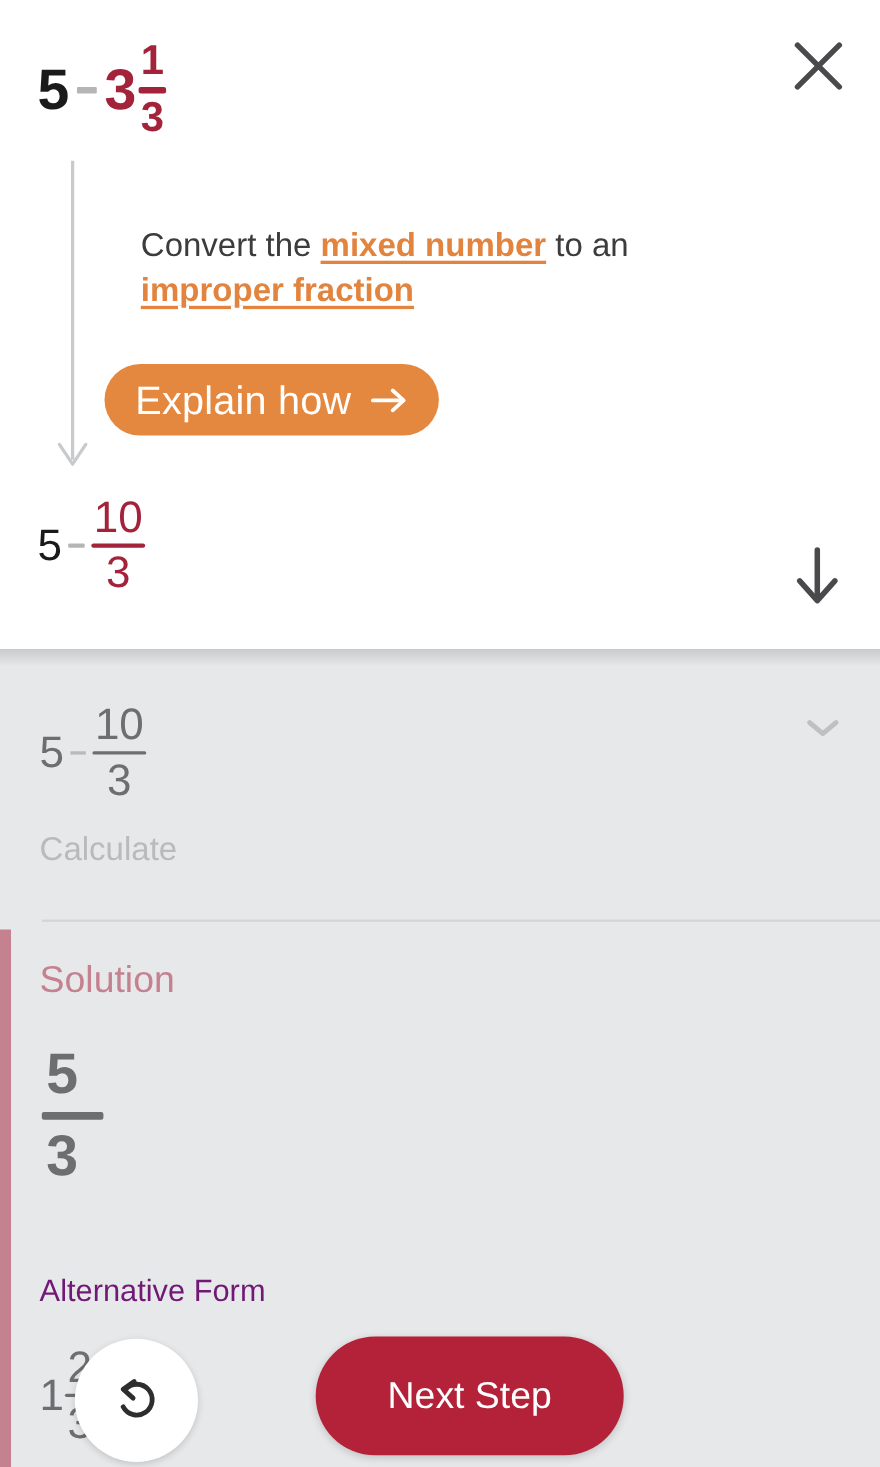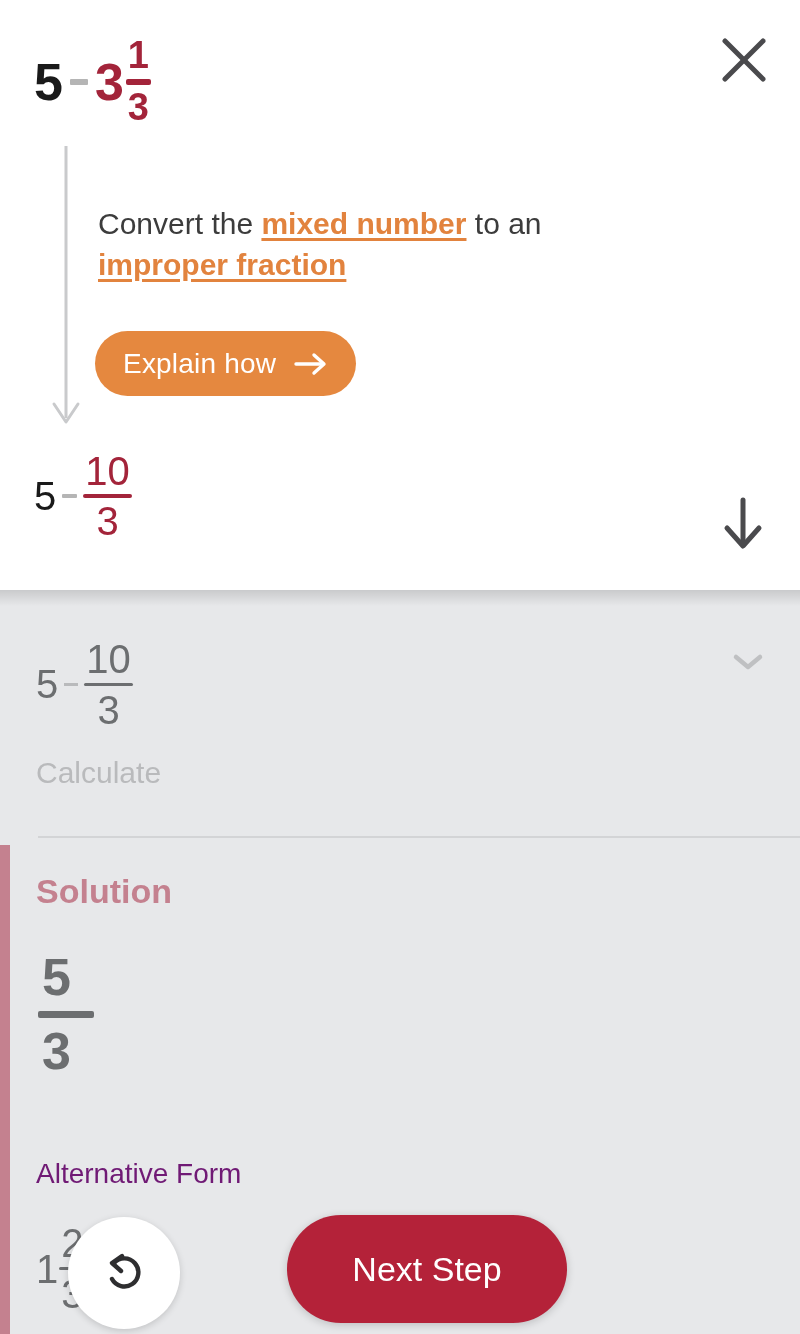--- a/index.html
+++ b/index.html
@@ -109,21 +109,21 @@
     position: absolute;
     left: 50px;
     top: 146px;
     width: 32px;
     height: 285px;
   }
 
   
   #instruction {
     position: absolute;
-    left: 98px;
+    left: 128px;
     top: 203px;
     width: 560px;
     font-size: 30px;
     line-height: 1.38;
     color: #3c3c3c;
     font-weight: normal;
   }
   #instruction .link {
     color: #E2833E;
     font-weight: bold;
@@ -143,21 +143,21 @@
     background: #E5883F;
     border-radius: 34px;
     display: flex;
     align-items: center;
     gap: 18px;
     cursor: pointer;
     border: none;
   }
   #explain-btn .label {
     color: #ffffff;
-    font-size: 28px;
+    font-size: 36px;
     letter-spacing: .2px;
   }
 
   
   #equation-result {
     position: absolute;
     left: 34px;
     top: 438px;
     height: 116px;
     align-items: center;
@@ -291,21 +291,21 @@
     background: #C4818F;
     z-index: 4;
   }
 
   
   #solution-heading {
     position: absolute;
     left: 36px;
     top: 872px;
     font-size: 34px;
-    font-weight: bold;
+    font-weight: normal;
     color: #C4818F;
     z-index: 4;
   }
   #solution-value {
     position: absolute;
     left: 38px;
     top: 950px;
     z-index: 4;
   }
   #solution-value .frac {

